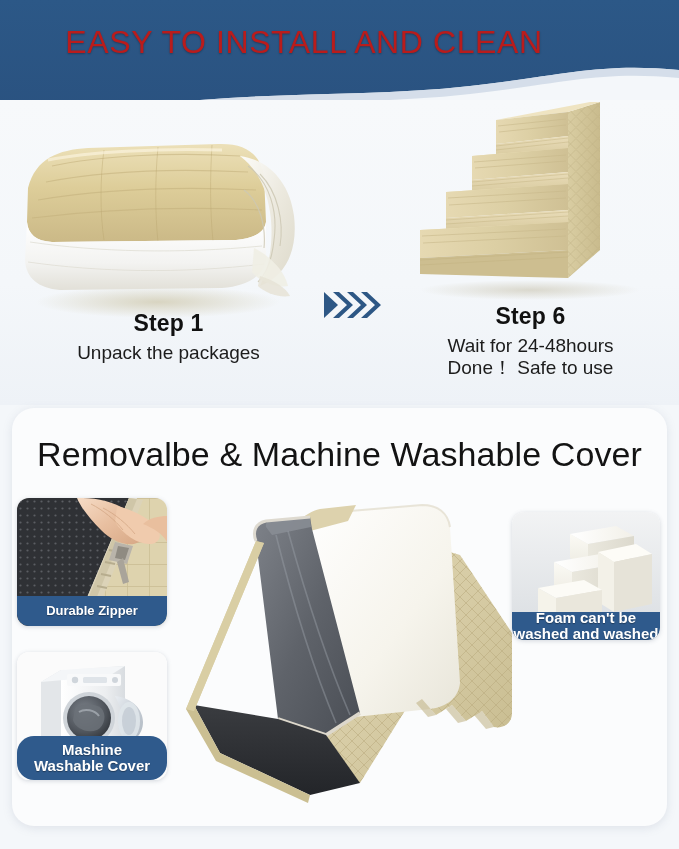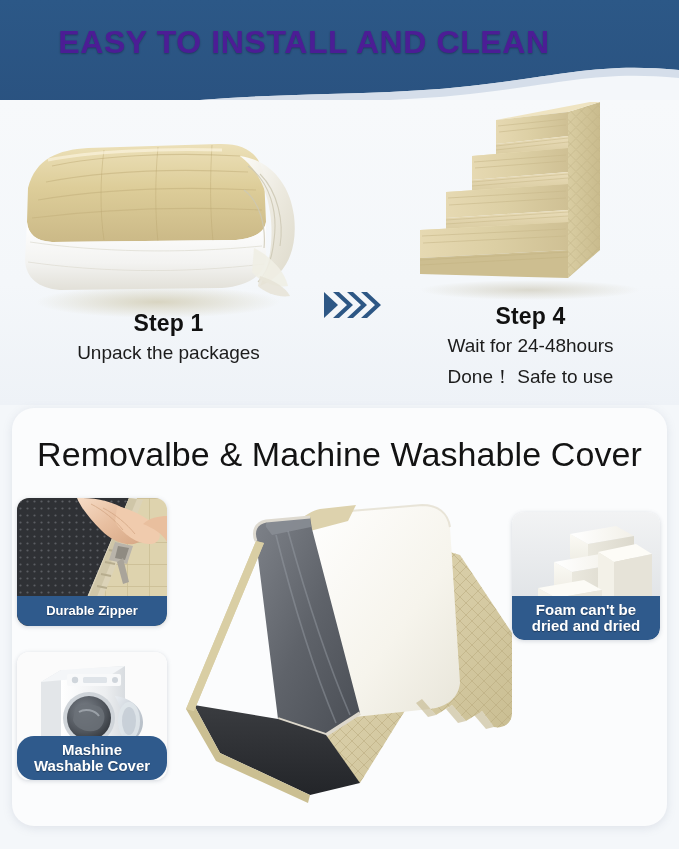--- a/index.html
+++ b/index.html
@@ -9,21 +9,21 @@
     font-family:"Liberation Sans", sans-serif;
     overflow:hidden;
   }
   .page{position:relative;width:679px;height:849px;overflow:hidden;background:#f4f7fa;}
 
   
   .header{position:absolute;left:0;top:0;width:679px;height:118px;overflow:hidden;}
   .header-bg{position:absolute;left:0;top:0;width:679px;height:118px;}
   .header-title{
     position:absolute;left:0;top:24px;width:608px;text-align:center;
-    color:#4c1d95;font-size:32px;font-weight:bold;letter-spacing:.6px;
+    color:#b91c1c;font-size:32px;font-weight:normal;letter-spacing:.6px;
     font-family:"Liberation Sans", sans-serif;
     text-shadow:0 1px 2px rgba(0,0,0,.28);
   }
 
   
   .steps{position:absolute;left:0;top:100px;width:679px;height:305px;
          background:linear-gradient(180deg,#f7f9fb 0%,#f4f7fa 60%,#eef2f7 100%);}
 
   .step1-img{position:absolute;left:8px;top:30px;width:310px;height:190px;}
   .step2-img{position:absolute;left:400px;top:0px;width:255px;height:200px;}
@@ -56,21 +56,21 @@
     font-weight:bold;line-height:1.06;
     display:flex;align-items:center;justify-content:center;
     text-shadow:0 1px 1px rgba(0,0,0,.35);
     border-bottom-left-radius:12px;border-bottom-right-radius:12px;
   }
   .th-zip{left:17px;top:498px;width:150px;height:128px;}
   .th-zip .banner{height:30px;font-size:13px;}
   .th-wash{left:17px;top:652px;width:150px;height:128px;}
   .th-wash .banner{height:44px;font-size:15px;border-radius:17px;}
   .th-foam{left:512px;top:512px;width:148px;height:128px;}
-  .th-foam .banner{height:44px;font-size:15px;}
+  .th-foam .banner{height:28px;font-size:15px;}
 
   .hero{position:absolute;left:160px;top:483px;width:362px;height:340px;}
 
   .b2{display:block;}
 </style>
 </head>
 <body>
 
 <div class="page">
 
@@ -222,23 +222,23 @@
           <path d="M20,165 L168,157"></path>
       </g>
     </svg>
 
     <div class="cap cap1">
       <div class="t">Step 1</div>
       <div class="s">Unpack the packages</div>
     </div>
 
     <div class="cap cap2">
-      <div class="t">Step 4</div>
+      <div class="t">Step 6</div>
       <div class="s">Wait for 24-48hours</div>
-      <div class="s" style="margin-top:9px">Done！  Safe to use</div>
+      <div class="s" style="margin-top:0">Done！  Safe to use</div>
     </div>
   </div>
 
   <div class="card">
     <div class="card-title">Removalbe &amp; Machine Washable Cover</div>
   </div>
 
   <svg class="hero" viewBox="0 0 362 340">
     <defs>
       <linearGradient id="coverBeige" x1="0" y1="0" x2="1" y2="1">
@@ -448,18 +448,18 @@
       <path d="M86,40 L102,50 L102,100 L86,90 Z" fill="#f3f1e8"></path>
 
       <path d="M26,76 L72,68 L90,78 L44,86 Z" fill="#fcfbf6"></path>
       <path d="M44,86 L90,78 L90,106 L44,114 Z" fill="#eae7dc"></path>
       <path d="M26,76 L44,86 L44,114 L26,104 Z" fill="#f5f3ea"></path>
       <ellipse cx="80" cy="116" rx="52" ry="6" fill="#c9ced3" opacity=".45"></ellipse>
     </svg>
     <div class="banner">
       <span>
         <span class="b2">Foam can't be</span>
-        <span class="b2">dried and dried</span>
+        <span class="b2">washed and washed</span>
       </span>
     </div>
   </div>
 
 </div>
 
 </body></html>

